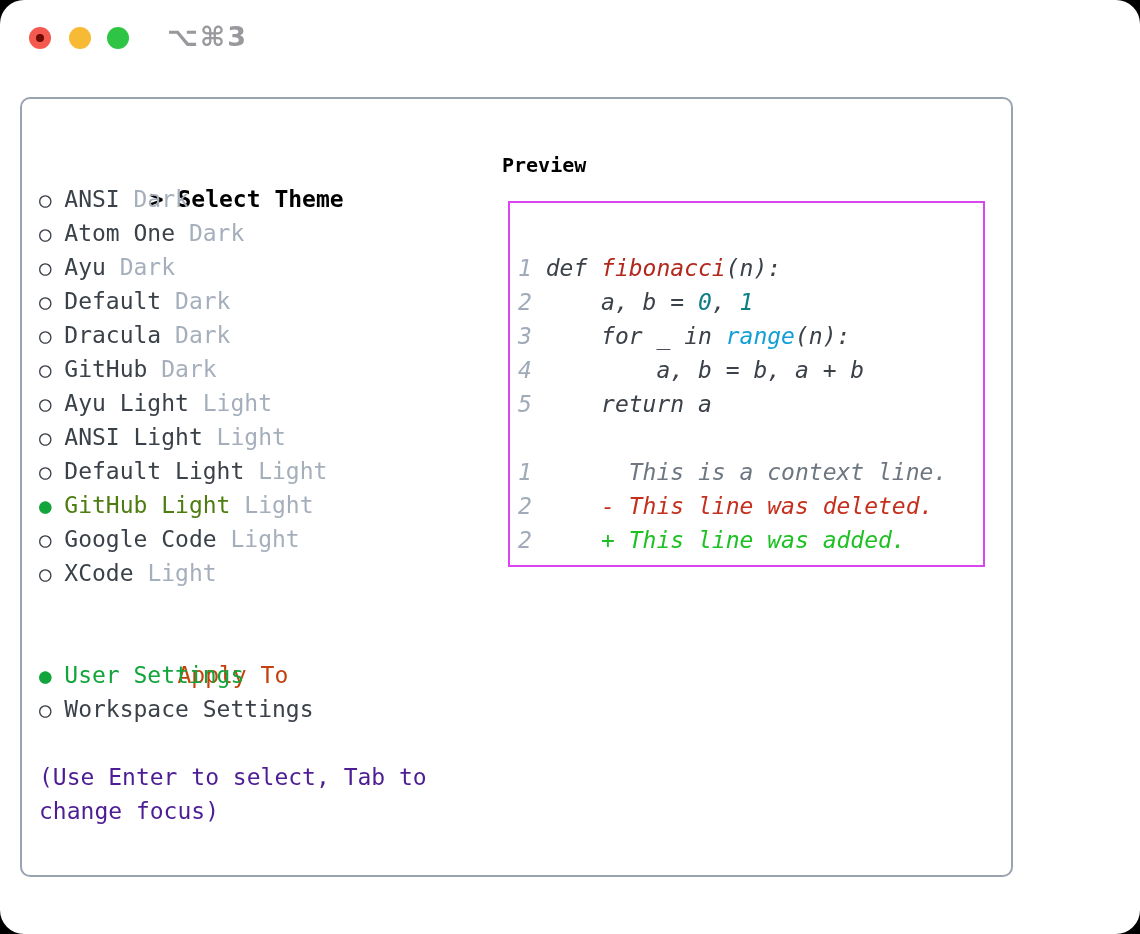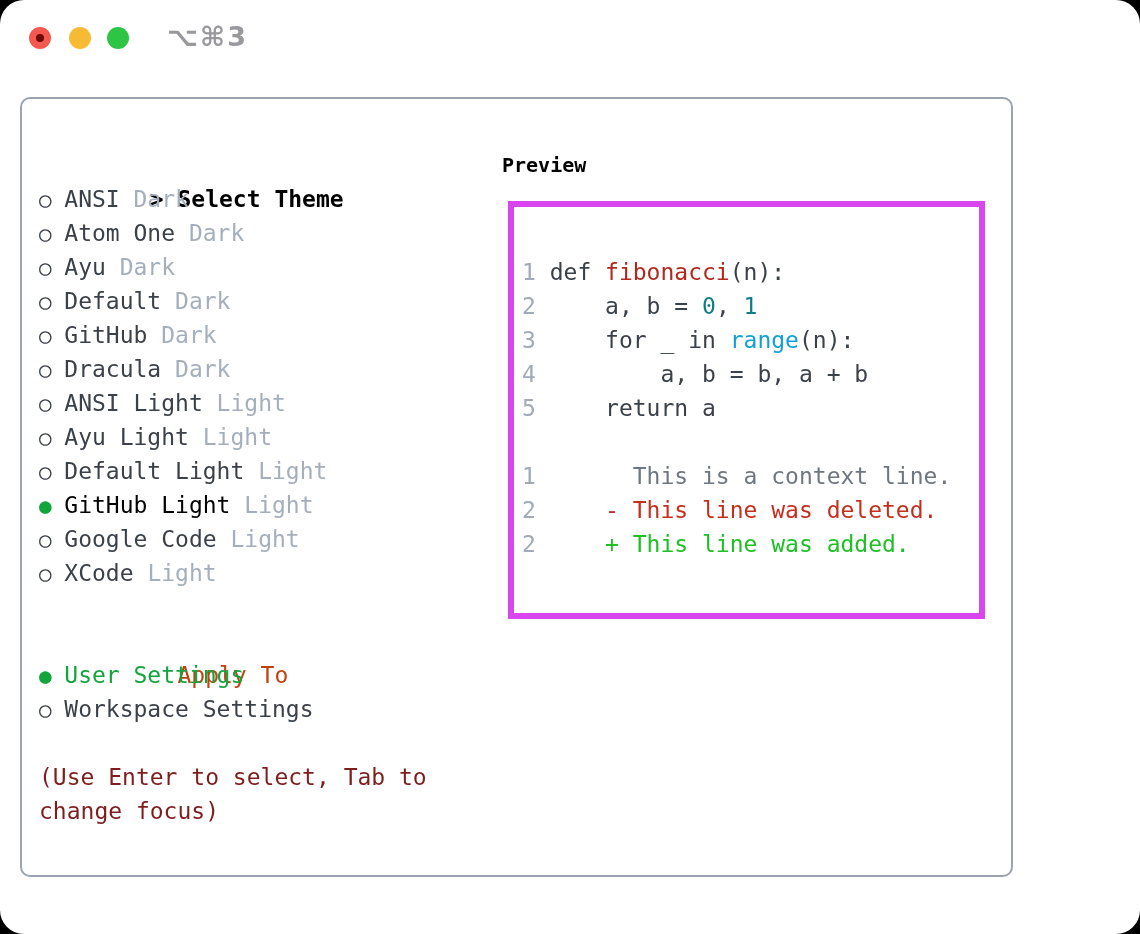--- a/index.html
+++ b/index.html
@@ -23,32 +23,32 @@
            border:2px solid #9aa4b1;border-radius:10px;background:#fff;}
 
   .leftcol{position:absolute;left:17px;top:49px;font-size:23px;}
   .row{height:34px;line-height:34px;white-space:pre;}
   .bullet{display:inline-block;width:2ch;color:#3b4149;font-size:21px;}
   .bullet.sel{color:#12a53c;}
   .prompt{display:inline-block;width:2ch;color:#000;font-weight:bold;}
   .hdr{color:#000;font-weight:bold;}
   .hdr2{color:#c2410c;}
   .tname{color:#3b4149;}
-  .row.sel .tname{color:#000000;}
+  .row.sel .tname{color:#4d7c0f;}
   .tvariant{color:#a5afbc;margin-left:1ch;}
   .olabel{color:#3b4149;}
   .row.sel .olabel{color:#12a53c;}
-  .hint{color:#7f1d1d;height:34px;line-height:34px;white-space:pre;font-size:23px;}
+  .hint{color:#4c1d95;height:34px;line-height:34px;white-space:pre;font-size:23px;}
   .indent2{padding-left:2ch;}
 
   
   .pvheader{position:absolute;left:480px;top:49px;height:34px;line-height:34px;
             font-size:20px;font-weight:bold;color:#000;}
-  .pvbox{position:absolute;left:486px;top:102px;width:477px;height:418px;box-sizing:border-box;
-         border:6px solid #d946ef;background:#fff;overflow:hidden;}
+  .pvbox{position:absolute;left:486px;top:102px;width:477px;height:366px;box-sizing:border-box;
+         border:2px solid #d946ef;background:#fff;overflow:hidden;font-style:italic;}
   .code{position:absolute;left:8px;top:48px;font-size:23px;}
   .cline{height:34px;line-height:34px;white-space:pre;}
   .lnum{display:inline-block;width:1ch;margin-right:1ch;text-align:right;}
   .ln{color:#a0aab8;}
   .pl{color:#3b4149;}
   .fn{color:#b3271c;}
   .nm{color:#0e7e85;}
   .bi{color:#129fd6;}
   .ctx{color:#6e7781;}
   .del{color:#c52f1d;}
@@ -70,24 +70,24 @@
 
     <div class="leftcol">
       <div class="row">
         <span class="prompt">&gt;</span><span class="hdr">Select Theme</span>
       </div>
       <div>
           <div class="row"><span class="bullet">○</span><span class="tname">ANSI</span><span class="tvariant">Dark</span></div>
           <div class="row"><span class="bullet">○</span><span class="tname">Atom One</span><span class="tvariant">Dark</span></div>
           <div class="row"><span class="bullet">○</span><span class="tname">Ayu</span><span class="tvariant">Dark</span></div>
           <div class="row"><span class="bullet">○</span><span class="tname">Default</span><span class="tvariant">Dark</span></div>
+          <div class="row"><span class="bullet">○</span><span class="tname">Dracula</span><span class="tvariant">Dark</span></div>
           <div class="row"><span class="bullet">○</span><span class="tname">GitHub</span><span class="tvariant">Dark</span></div>
-          <div class="row"><span class="bullet">○</span><span class="tname">Dracula</span><span class="tvariant">Dark</span></div>
+          <div class="row"><span class="bullet">○</span><span class="tname">Ayu Light</span><span class="tvariant">Light</span></div>
           <div class="row"><span class="bullet">○</span><span class="tname">ANSI Light</span><span class="tvariant">Light</span></div>
-          <div class="row"><span class="bullet">○</span><span class="tname">Ayu Light</span><span class="tvariant">Light</span></div>
           <div class="row"><span class="bullet">○</span><span class="tname">Default Light</span><span class="tvariant">Light</span></div>
           <div class="row sel"><span class="bullet sel">●</span><span class="tname">GitHub Light</span><span class="tvariant">Light</span></div>
           <div class="row"><span class="bullet">○</span><span class="tname">Google Code</span><span class="tvariant">Light</span></div>
           <div class="row"><span class="bullet">○</span><span class="tname">XCode</span><span class="tvariant">Light</span></div>
         </div>
       <div class="row"></div>
       <div class="row indent2">
         <span class="hdr2">Apply To</span>
       </div>
       <div>

